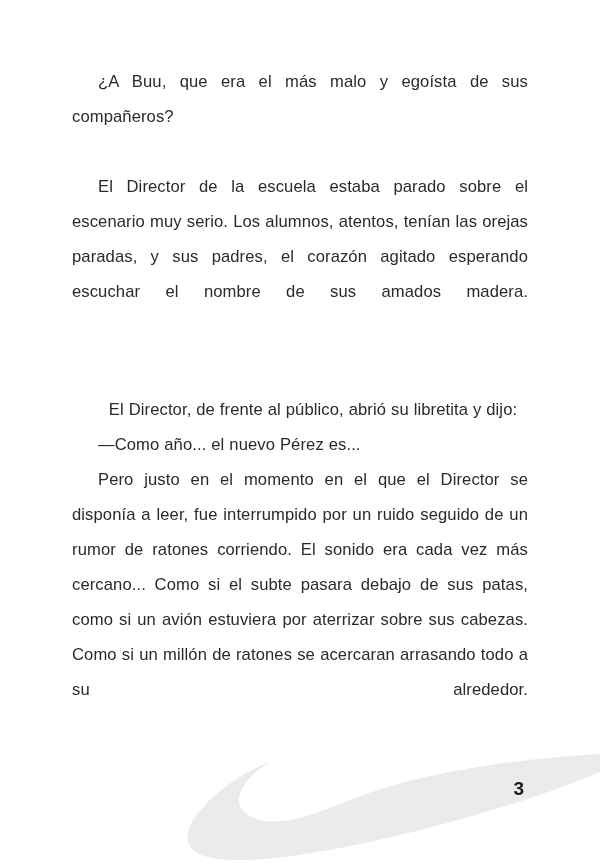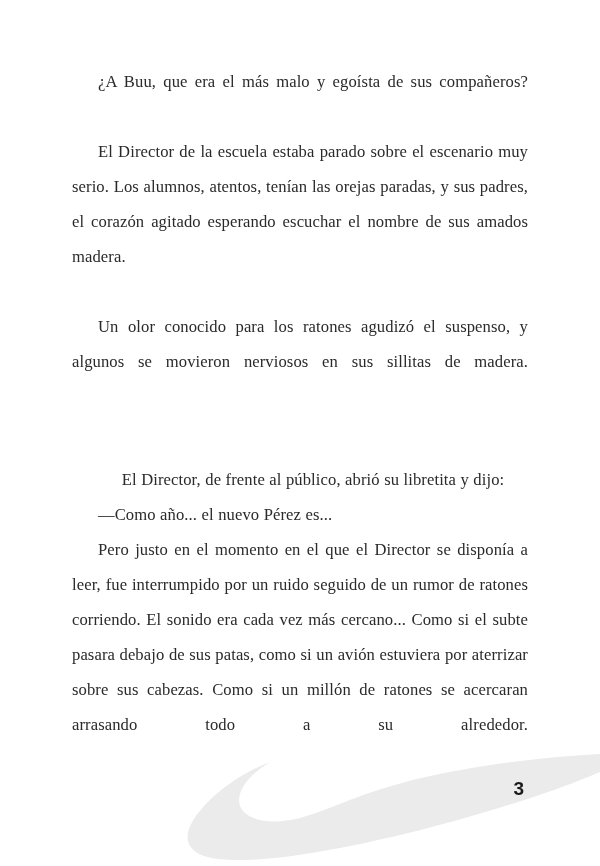--- a/index.html
+++ b/index.html
@@ -35,21 +35,20 @@
   .para {
     font-size:16.6px;
     line-height:35px;
     color:#2a2a2a;
     text-align:justify;
     text-justify:inter-word;
     text-indent:26px;
     letter-spacing:0.1px;
     word-spacing:0.2px;
     hyphens:none;
-    font-family:Liberation Serif, serif;
   }
 
   
   .para::after {
     content:"";
     display:inline-block;
     width:100%;
   }
 
   
@@ -95,21 +94,20 @@
   }
 </style>
 </head>
 <body>
 
 <div class="page">
 
   <div class="text-block">
     <p class="para">¿A Buu, que era el más malo y egoísta de sus compañeros?</p>
     <p class="para">El Director de la escuela estaba parado sobre el escenario muy serio. Los alumnos, atentos, tenían las orejas paradas, y sus padres, el corazón agitado esperando escuchar el nombre de sus amados madera.</p>
-    <p class="para">Un olor conocido para los ratones agudizó el suspenso, y algunos se movieron nerviosos en sus sillitas de madera.</p>
     <p class="para short">El Director, de frente al público, abrió su libretita y dijo:</p>
     <p class="para dialogue">—Como año... el nuevo Pérez es...</p>
     <p class="para">Pero justo en el momento en el que el Director se disponía a leer, fue interrumpido por un ruido seguido de un rumor de ratones corriendo. El sonido era cada vez más cercano... Como si el subte pasara debajo de sus patas, como si un avión estuviera por aterrizar sobre sus cabezas. Como si un millón de ratones se acercaran arrasando todo a su alrededor.</p>
   </div>
 
   <div class="swoosh-wrap">
     <svg viewBox="0 0 600 130" xmlns="http://www.w3.org/2000/svg" aria-hidden="true">
       <path d="M 600 18
                C 520 22, 430 36, 372 56
                C 340 67, 322 76, 300 82

